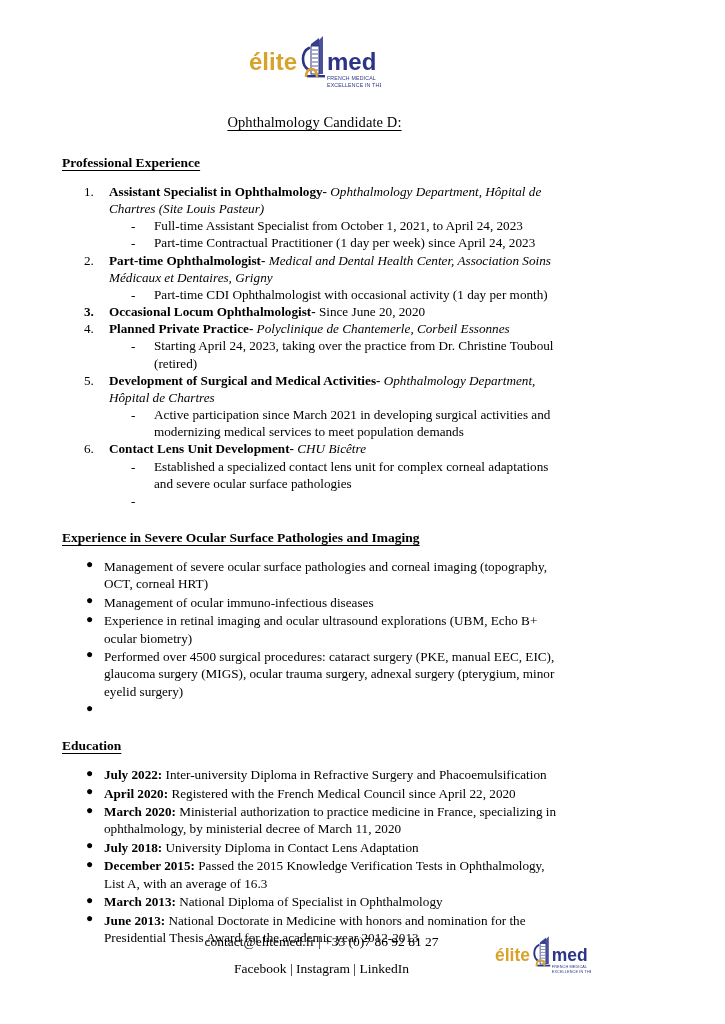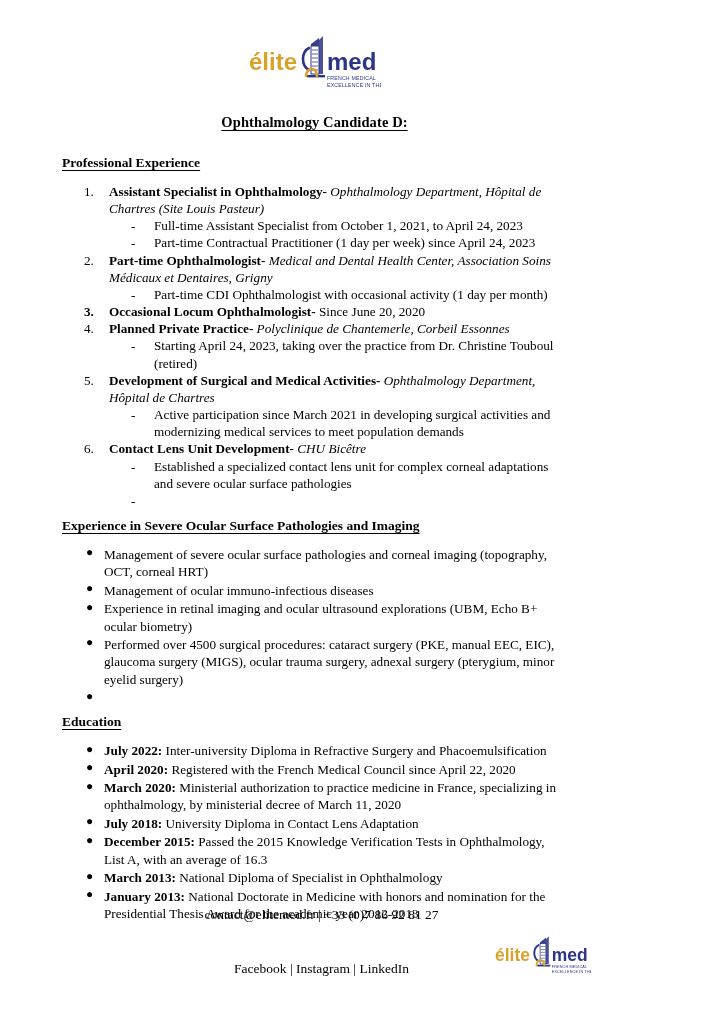--- a/index.html
+++ b/index.html
@@ -41,42 +41,42 @@
     position: absolute;
     right: 36px;
     bottom: 48px;
     width: 96px;
     height: 40px;
   }
 
   
   .doc-title {
     text-align: center;
-    font-weight: bold;
+    font-weight: normal;
     font-size: 14.5px;
     letter-spacing: 0.1px;
     margin-top: 24px;
   }
   .doc-title span {
     text-decoration: underline;
     text-underline-offset: 2.5px;
   }
 
   
   .section-heading {
     font-weight: bold;
     font-size: 13.5px;
     margin-top: 24px;
     margin-bottom: 12px;
   }
   .section-heading span {
     text-decoration: underline;
     text-underline-offset: 2.5px;
   }
-  .section-heading.tight { margin-top: 26px; }
+  .section-heading.tight { margin-top: 38px; }
 
   
   ol.num-list {
     list-style: none;
     margin: 0;
     padding: 0;
   }
   ol.num-list > li {
     position: relative;
     padding-left: 47px;
@@ -142,21 +142,21 @@
     position: absolute;
     left: 16px;
     right: 0;
     bottom: 46px;
     text-align: center;
   }
   .footer-line {
     font-size: 13.5px;
     line-height: 1.3;
   }
-  .footer-line.social { margin-top: 37px; }
+  .footer-line.social { margin-top: 10px; }
 </style>
 </head>
 <body>
 
 <div class="page">
 
   <div class="logo-wrap">
     <div class="logo">
       <svg width="132" height="54" viewBox="0 0 132 54" xmlns="http://www.w3.org/2000/svg">
 
@@ -265,21 +265,21 @@
     <span>Education</span>
   </div>
 
   <ul class="bullet-list">
     <li><span class="bullet">●</span><span class="b-bold">July 2022:</span><span> Inter-university Diploma in Refractive Surgery and Phacoemulsification</span></li>
     <li><span class="bullet">●</span><span class="b-bold">April 2020:</span><span> Registered with the French Medical Council since April 22, 2020</span></li>
     <li><span class="bullet">●</span><span class="b-bold">March 2020:</span><span> Ministerial authorization to practice medicine in France, specializing in ophthalmology, by ministerial decree of March 11, 2020</span></li>
     <li><span class="bullet">●</span><span class="b-bold">July 2018:</span><span> University Diploma in Contact Lens Adaptation</span></li>
     <li><span class="bullet">●</span><span class="b-bold">December 2015:</span><span> Passed the 2015 Knowledge Verification Tests in Ophthalmology, List A, with an average of 16.3</span></li>
     <li><span class="bullet">●</span><span class="b-bold">March 2013:</span><span> National Diploma of Specialist in Ophthalmology</span></li>
-    <li><span class="bullet">●</span><span class="b-bold">January 2013:</span><span> National Doctorate in Medicine with honors and nomination for the Presidential Thesis Award for the academic year 2012-2013</span></li>
+    <li><span class="bullet">●</span><span class="b-bold">June 2013:</span><span> National Doctorate in Medicine with honors and nomination for the Presidential Thesis Award for the academic year 2012-2013</span></li>
   </ul>
 
   <div class="footer">
     <div class="footer-line">contact@elitemed.fr | +33 (0)7 86 92 81 27</div>
     <div class="footer-line social">Facebook | Instagram | LinkedIn</div>
   </div>
 
   <div class="logo-footer-wrap">
     <svg width="96" height="40" viewBox="0 0 132 54" xmlns="http://www.w3.org/2000/svg">
       <text x="0" y="34" font-family="Liberation Sans, sans-serif" font-size="24" font-weight="600" fill="#d9a22b">élite</text>

